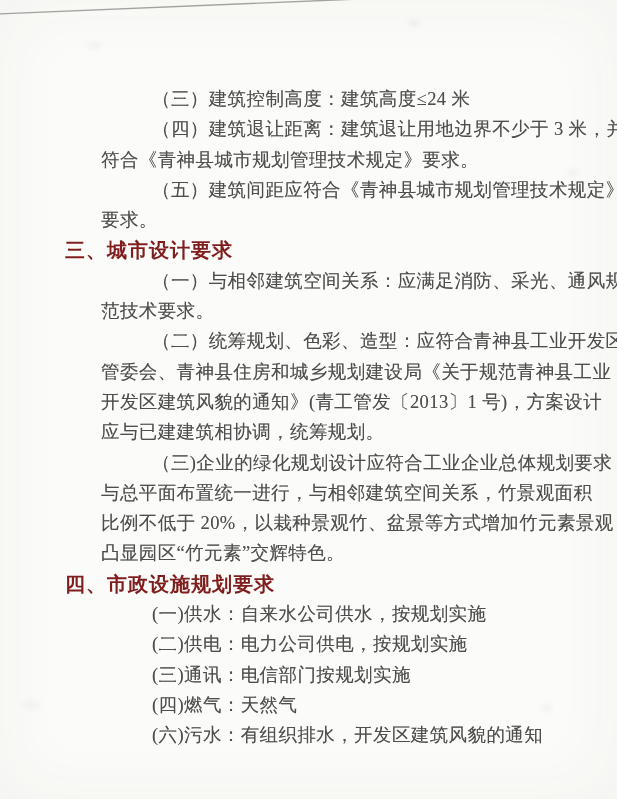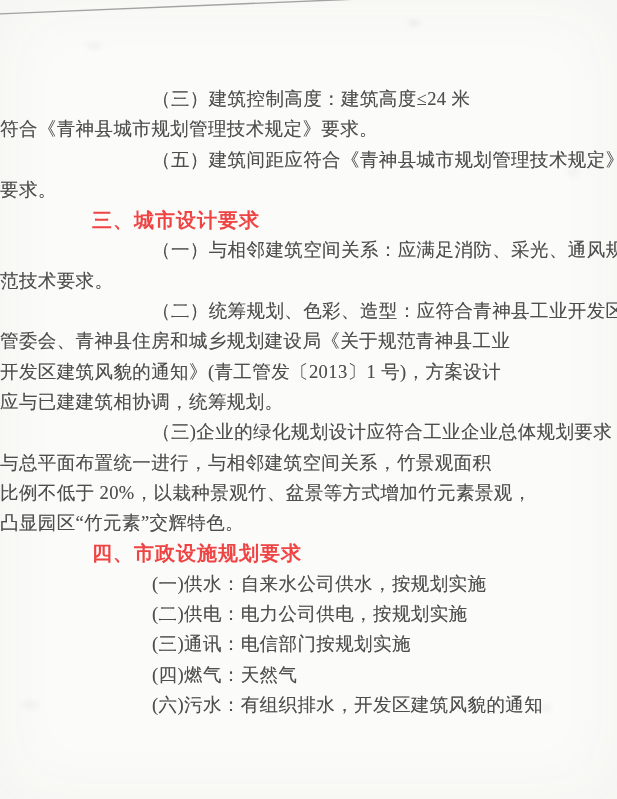--- a/index.html
+++ b/index.html
@@ -29,36 +29,37 @@
   }
   .content {
     position: absolute;
     top: 84px;
     left: 0;
     width: 617px;
   }
   .line {
     height: 30.3px;
     line-height: 30.3px;
+    padding-left: 101px;
     font-size: 18.5px;
     letter-spacing: 0.4px;
     color: #4e4e4e;
     white-space: nowrap;
     text-shadow: 0 0 0.6px rgba(80,80,80,0.45);
   }
   .line.indent {
     padding-left: 152px;
   }
   .line.heading {
-    padding-left: 92px;
+    padding-left: 65px;
     font-family: "Liberation Sans", sans-serif;
     font-weight: bold;
     font-size: 20px;
     letter-spacing: 1px;
-    color: #ef4444;
+    color: #7f1d1d;
     text-shadow: none;
   }
   .smudge {
     position: absolute;
     border-radius: 50%;
     background: #9a9a96;
     filter: blur(2.5px);
     pointer-events: none;
   }
   .smudge.s1 { left: 408px; top: 20px;  width: 12px; height: 6px; opacity: 0.14; }
@@ -77,20 +78,21 @@
   </svg>
 
   <div class="smudge s1"></div>
   <div class="smudge s2"></div>
   <div class="smudge s3"></div>
   <div class="smudge s4"></div>
   <div class="smudge s5"></div>
 
   <div class="content">
     <div class="line indent">（三）建筑控制高度：建筑高度≤24 米</div>
+    <div class="line indent">（四）建筑退让距离：建筑退让用地边界不少于 3 米，并</div>
     <div class="line">符合《青神县城市规划管理技术规定》要求。</div>
     <div class="line indent">（五）建筑间距应符合《青神县城市规划管理技术规定》</div>
     <div class="line">要求。</div>
     <div class="line heading">三、城市设计要求</div>
     <div class="line indent">（一）与相邻建筑空间关系：应满足消防、采光、通风规</div>
     <div class="line">范技术要求。</div>
     <div class="line indent">（二）统筹规划、色彩、造型：应符合青神县工业开发区</div>
     <div class="line">管委会、青神县住房和城乡规划建设局《关于规范青神县工业</div>
     <div class="line">开发区建筑风貌的通知》(青工管发〔2013〕1 号)，方案设计</div>
     <div class="line">应与已建建筑相协调，统筹规划。</div>

